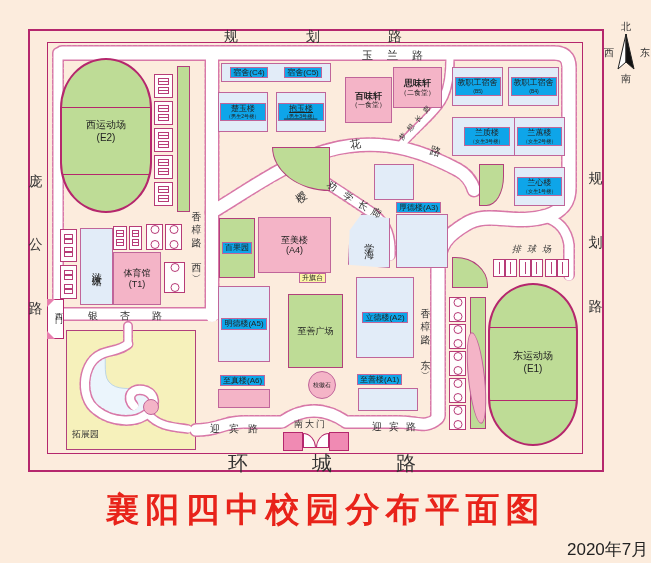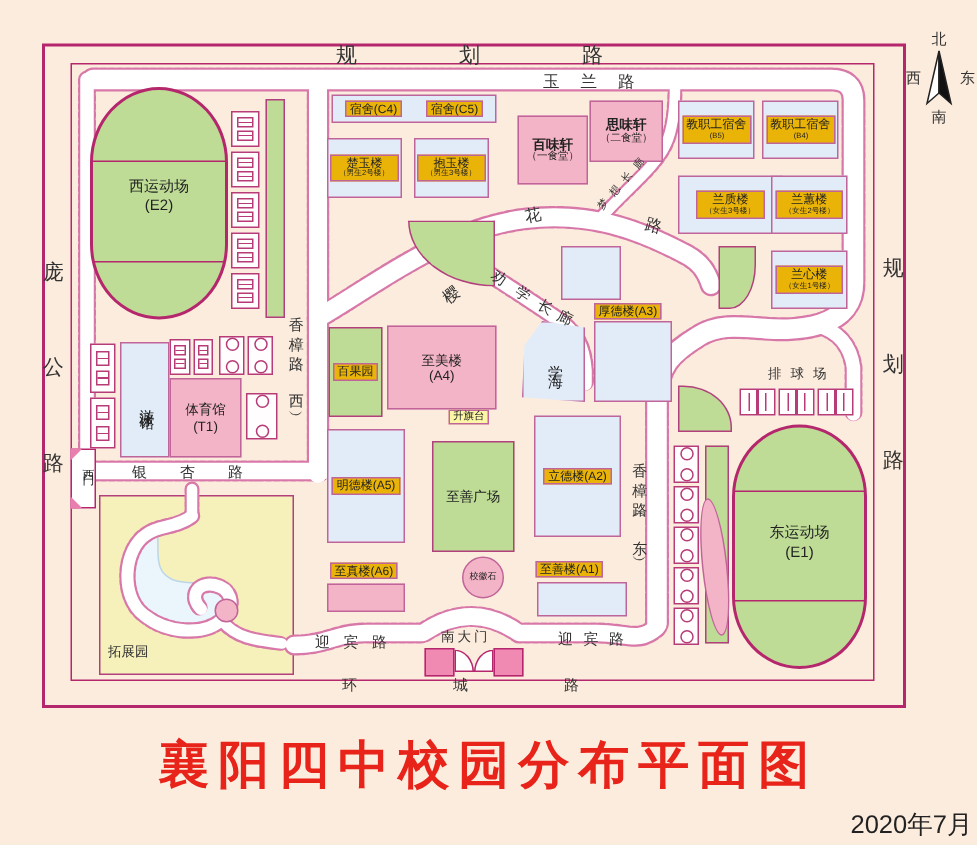--- a/index.html
+++ b/index.html
@@ -9,21 +9,21 @@
   .frame{position:absolute;box-sizing:border-box;border:2px solid #b5276d;}
   .frame.inner{border-width:1px;}
   .lbl{position:absolute;white-space:nowrap;color:#333;line-height:1;z-index:6;}
   .v{writing-mode:vertical-rl;text-orientation:upright;}
   .bldg{position:absolute;box-sizing:border-box;border:1px solid #c0659a;background:#e2ecf8;
         display:flex;flex-direction:column;align-items:center;justify-content:center;
         text-align:center;line-height:1.15;z-index:4;}
   .pink{background:#f4b4c7;}
   .grn{background:#bedc96;border-color:#b2407c;font-family:Liberation Serif, serif;}
   .ylw{background:#f6f1bb;border-color:#b2407c;}
-  .tag{box-sizing:border-box;background:#eab308;border:1px solid #c0659a;font-size:8px;
+  .tag{box-sizing:border-box;background:#0ea5e9;border:1px solid #c0659a;font-size:8px;
        line-height:1.15;padding:0 2px;text-align:center;display:inline-block;z-index:5;}
   .tag .sub{font-size:6px;display:block;white-space:nowrap;transform:scale(.85);}
   .sline{position:absolute;left:0;right:0;height:0;border-top:1.5px solid #b5276d;}
   .stadium{position:absolute;box-sizing:border-box;background:#bedc96;border:2px solid #b5276d;z-index:3;}
   .tt{position:absolute;box-sizing:border-box;border:1px solid #b73b77;background:#fffdfd;
       display:flex;flex-direction:column;justify-content:space-evenly;align-items:center;z-index:4;}
   .tt .tbl{width:66%;height:32%;box-sizing:border-box;border:1px solid #b73b77;
       background:linear-gradient(180deg,transparent 42%,#b73b77 42%,#b73b77 58%,transparent 58%);}
   .bb{position:absolute;box-sizing:border-box;border:1px solid #b73b77;background:#fffdfd;z-index:4;}
   .bb::before,.bb::after{content:"";position:absolute;left:50%;transform:translateX(-50%);
@@ -160,21 +160,21 @@
   </div>
 
   <div class="bldg" style="left:221px;top:63px;width:110px;height:19px;flex-direction:row;justify-content:space-around;">
     <span class="tag">宿舍(C4)</span>
     <span class="tag">宿舍(C5)</span>
   </div>
   <div class="bldg" style="left:218px;top:92px;width:50px;height:40px;">
     <span class="tag"><span>楚玉楼</span>
       <span class="sub">（男生2号楼）</span></span>
   </div>
-  <div class="bldg" style="left:276px;top:92px;width:50px;height:40px;">
+  <div class="bldg" style="left:276px;top:92px;width:50px;height:40px;text-decoration:underline;">
     <span class="tag"><span>抱玉楼</span>
       <span class="sub">（男生3号楼）</span></span>
   </div>
   <div class="bldg grn" style="left:272px;top:147px;width:58px;height:44px;border-radius:0 0 0 100%;z-index:3;"></div>
 
   <div class="bldg pink" style="left:345px;top:77px;width:47px;height:46px;font-size:9px;">
     <div style="font-weight:bold;">百味轩</div>
     <div style="font-size:7px;">（一食堂）</div>
   </div>
   <div class="bldg pink" style="left:393px;top:67px;width:49px;height:41px;font-size:9px;">
@@ -235,21 +235,21 @@
   <span class="tag" style="position:absolute;left:220px;top:375px;">至真楼(A6)</span>
   <div class="bldg pink" style="left:218px;top:389px;width:52px;height:19px;"></div>
 
   <span class="tag" style="position:absolute;left:357px;top:374px;">至善楼(A1)</span>
   <div class="bldg" style="left:358px;top:388px;width:60px;height:23px;"></div>
 
   <div class="bldg pink circle" style="left:308px;top:371px;width:28px;height:28px;font-size:6px;z-index:5;">
     <span>校徽石</span>
   </div>
 
-  <span class="lbl" style="left:512px;top:245px;font-size:9px;letter-spacing:6px;">排球场</span>
+  <span class="lbl" style="left:512px;top:245px;font-size:9px;letter-spacing:6px;font-style:italic;">排球场</span>
   <div class="vb" style="left:493px;top:259px;width:24px;height:18px;"></div>
   <div class="vb" style="left:519px;top:259px;width:24px;height:18px;"></div>
   <div class="vb" style="left:545px;top:259px;width:24px;height:18px;"></div>
 
   <div class="stadium" style="left:488px;top:283px;width:90px;height:163px;border-radius:45px/48px;">
     <div class="sline" style="top:42px;"></div>
     <div class="sline" style="top:115px;"></div>
     <div class="abs" style="left:0;top:64px;width:100%;text-align:center;font-size:10px;line-height:1.3;">
       <div>东运动场</div>
       <div>(E1)</div>
@@ -267,21 +267,21 @@
   <span class="lbl" style="left:72px;top:430px;font-size:9px;">拓展园</span>
   <div class="bldg pink circle" style="left:143px;top:399px;width:16px;height:16px;z-index:5;"></div>
 
   <span class="lbl" style="left:294px;top:420px;font-size:9px;letter-spacing:2px;z-index:6;">南大门</span>
   <div class="abs" style="left:283px;top:432px;width:20px;height:19px;background:#f08ab3;border:1px solid #b5276d;box-sizing:border-box;z-index:5;"></div>
   <div class="abs" style="left:329px;top:432px;width:20px;height:19px;background:#f08ab3;border:1px solid #b5276d;box-sizing:border-box;z-index:5;"></div>
   <div class="fan" style="left:303px;top:433px;border-radius:0 100% 0 0;"></div>
   <div class="fan" style="left:316px;top:433px;border-radius:100% 0 0 0;"></div>
 
   <span class="lbl" style="left:224px;top:29px;font-size:14px;letter-spacing:68px;">规划路</span>
-  <span class="lbl" style="left:228px;top:453px;font-size:10px;letter-spacing:64px;">环城路</span>
+  <span class="lbl" style="left:228px;top:453px;font-size:20px;letter-spacing:64px;">环城路</span>
   <span class="lbl v" style="left:29px;top:162px;font-size:14px;letter-spacing:64px;">庞公路</span>
   <span class="lbl v" style="left:589px;top:160px;font-size:14px;letter-spacing:64px;">规划路</span>
 
   <span class="lbl" style="left:362px;top:50px;font-size:11px;letter-spacing:14px;">玉兰路</span>
   <span class="lbl" style="left:88px;top:311px;font-size:10px;letter-spacing:22px;">银杏路</span>
   <span class="lbl v" style="left:191px;top:203px;font-size:10px;letter-spacing:13px;">香樟路（西）</span>
   <span class="lbl v" style="left:420px;top:300px;font-size:10px;letter-spacing:13px;">香樟路（东）</span>
   <span class="lbl" style="left:210px;top:424px;font-size:10px;letter-spacing:9px;">迎宾路</span>
   <span class="lbl" style="left:372px;top:422px;font-size:10px;letter-spacing:7px;">迎宾路</span>
 

